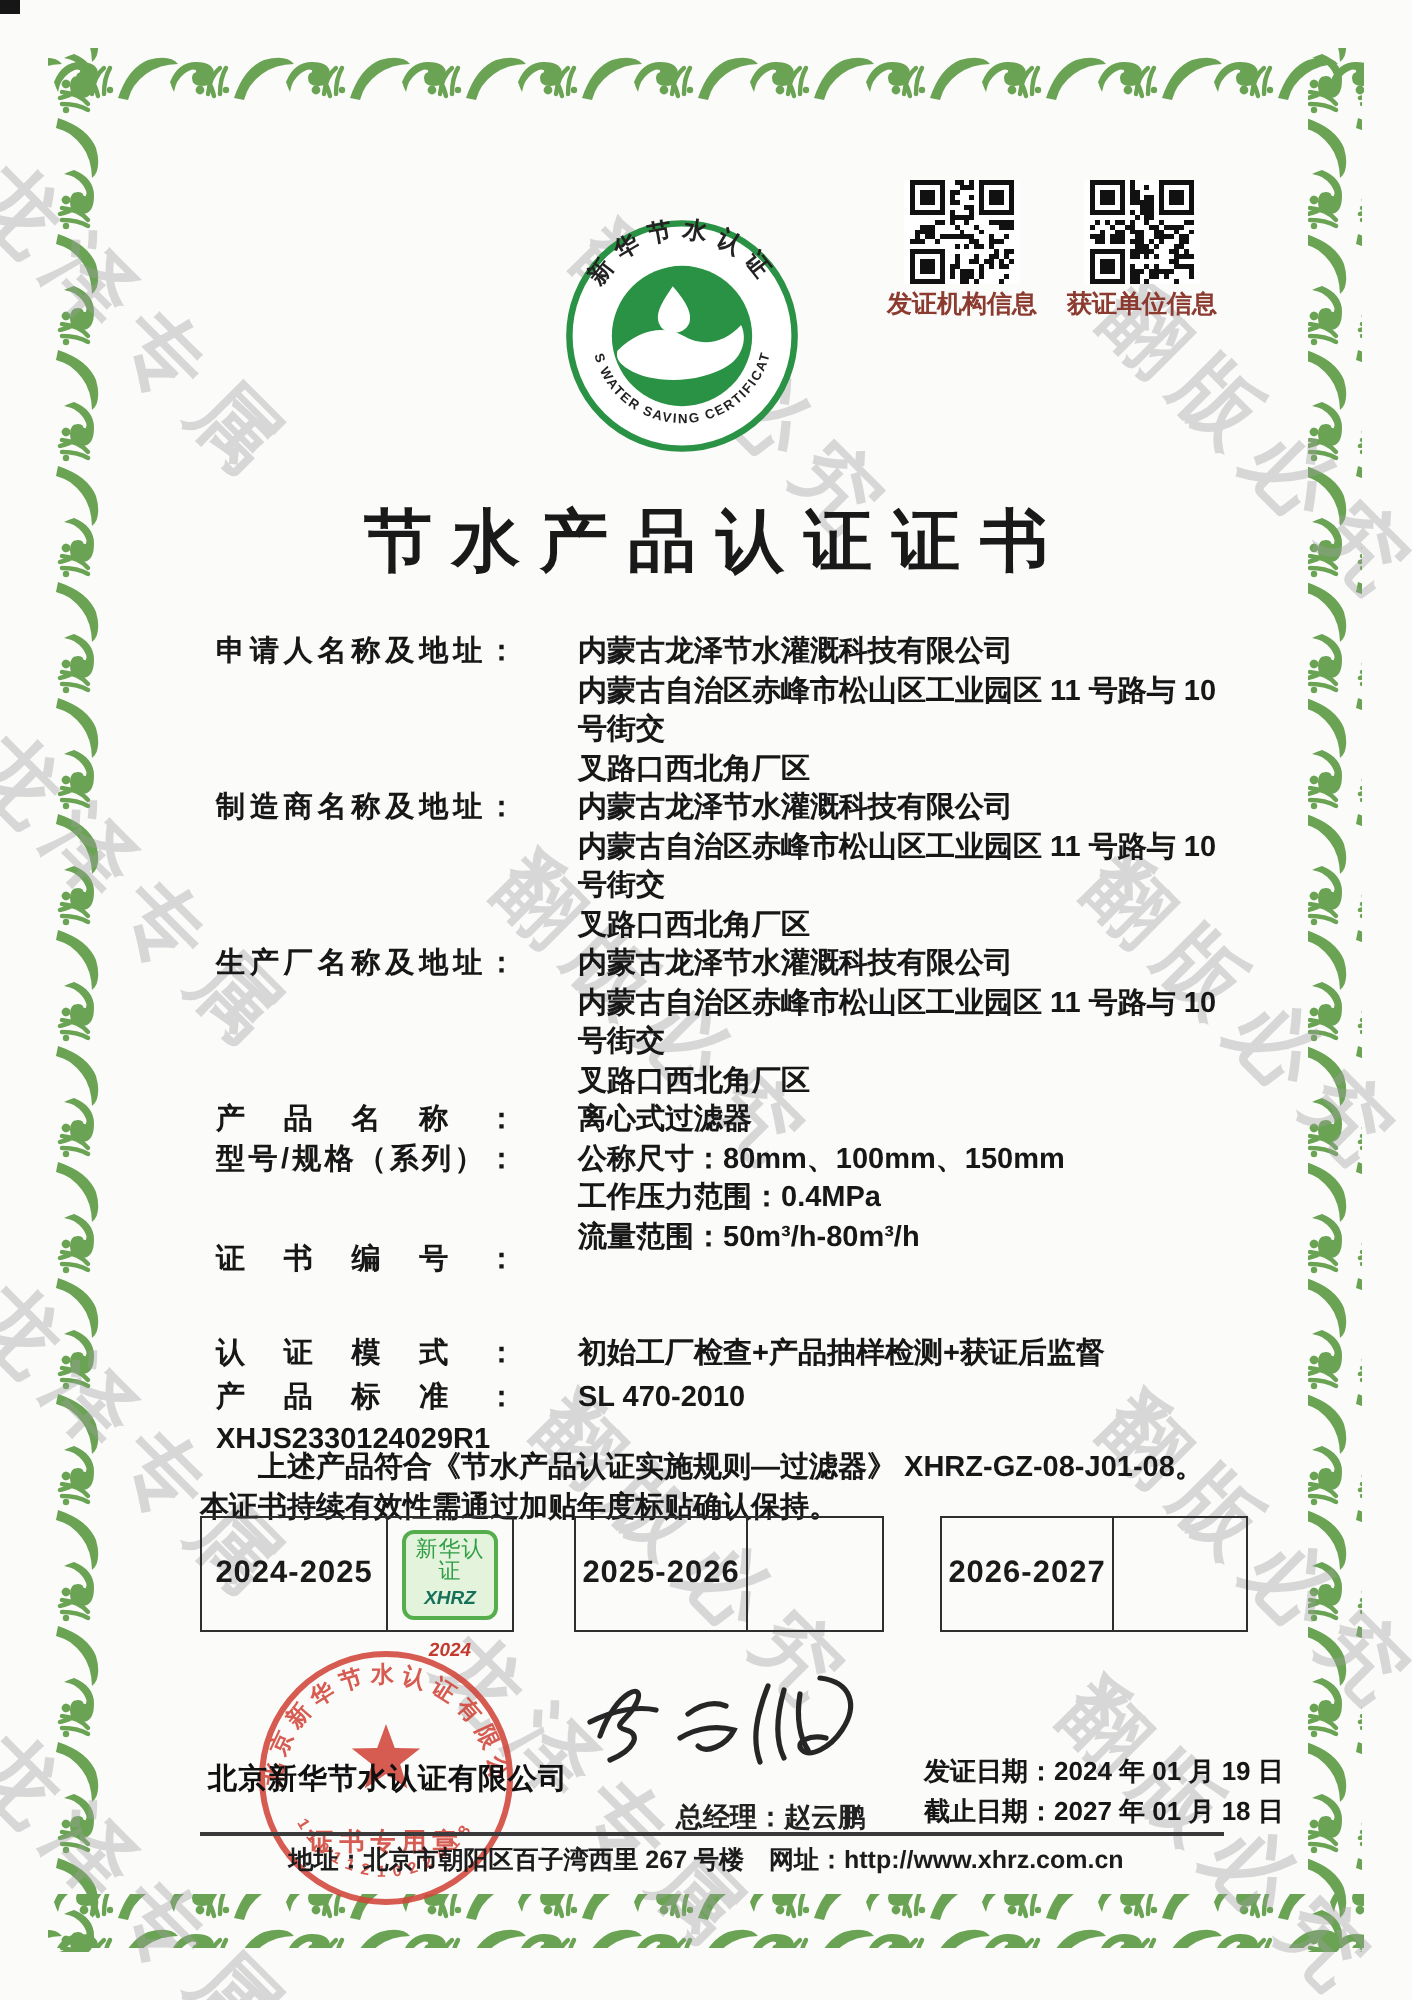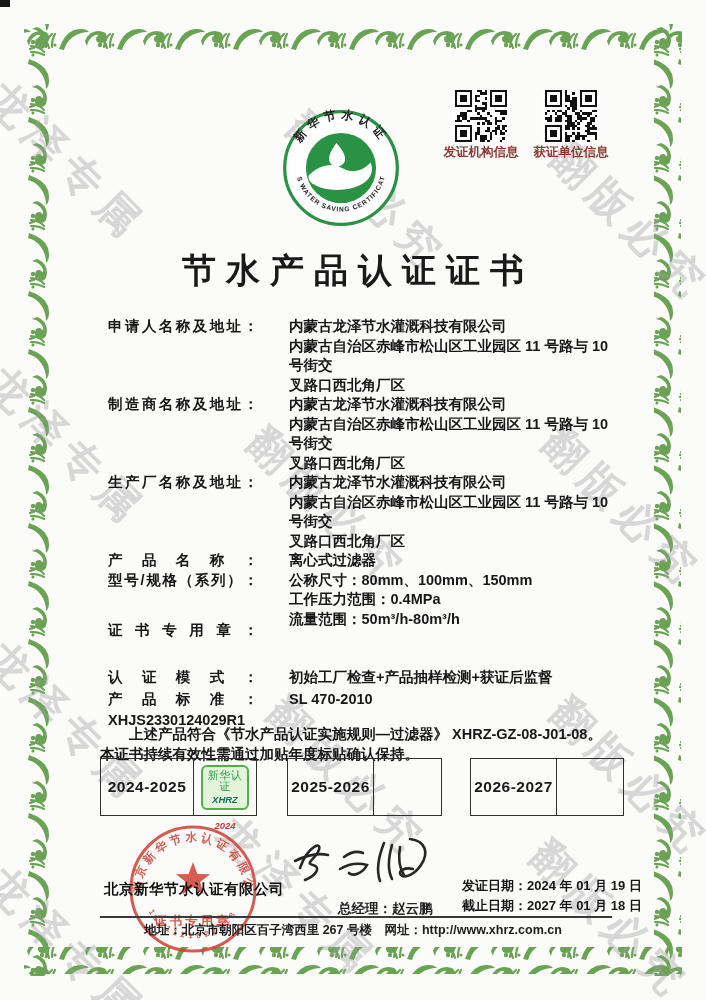--- a/index.html
+++ b/index.html
@@ -405,21 +405,21 @@
         <span class="fvalue">
           <div>公称尺寸：80mm、100mm、150mm</div>
           <div>工作压力范围：0.4MPa</div>
           <div>流量范围：50m³/h-80m³/h</div>
         </span>
       </div>
     </div>
 
     <div class="fields" style="top:621px">
       <div class="frow">
-        <span class="flabel">证书专用章：</span>
+        <span class="flabel">证书编号：</span>
         <span class="fvalue"></span>
       </div>
     </div>
 
     <div class="fields" style="top:667px">
       <div class="frow" style="line-height:21.5px">
         <span class="flabel">认证模式：</span>
         <span class="fvalue">初始工厂检查+产品抽样检测+获证后监督</span>
       </div>
       <div class="frow" style="line-height:21.5px">

